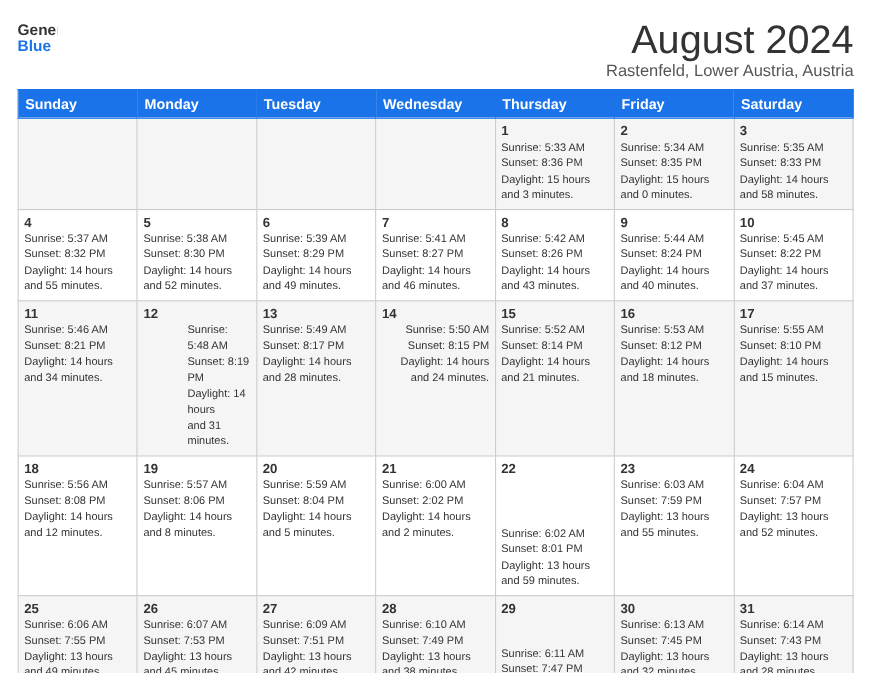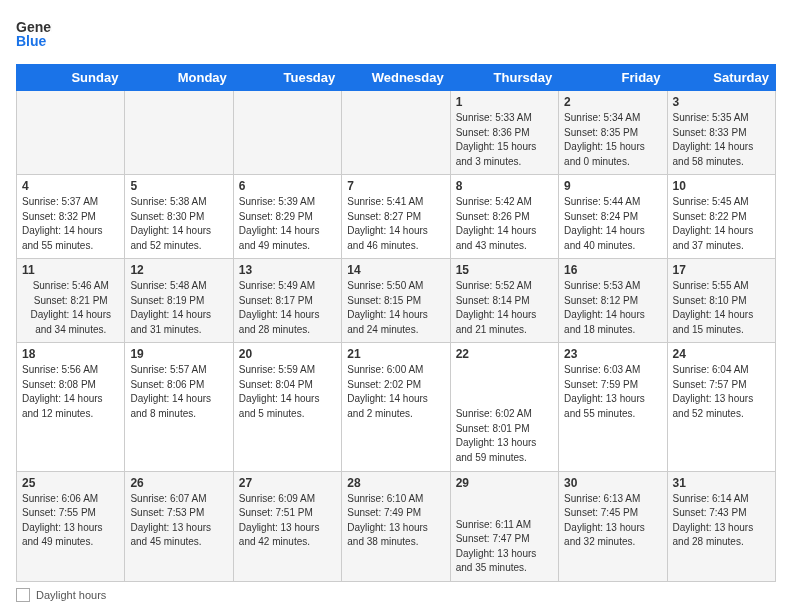--- a/index.html
+++ b/index.html
@@ -48,21 +48,21 @@
       border-collapse: collapse;
       width: 100%;
       table-layout: fixed;
     }
     .calendar th {
       background: #1a73e8;
       color: #fff;
       font-size: 13px;
       font-weight: bold;
       padding: 5px 6px;
-      text-align: right;
+      text-align: left;
       border: 1px solid #1a73e8;
     }
     .calendar td {
       border: 1px solid #ccc;
       vertical-align: top;
       padding: 4px 5px;
       font-size: 10.5px;
       color: #333;
       background: #fff;
       width: calc(100% / 7);
@@ -109,20 +109,24 @@
       <div>
         <svg width="36" height="36" viewBox="0 0 36 36">
           <text x="0" y="16" font-size="14" font-weight="bold" fill="#333" font-family="Arial">General</text>
           <svg x="0" y="16">
             <text x="0" y="14" font-size="14" font-weight="bold" fill="#1a73e8" font-family="Arial">Blue</text>
             <polygon points="48,2 60,2 56,14" fill="#1a73e8" transform="translate(0,-2)"></polygon>
           </svg>
         </svg>
       </div>
     </div>
+    <div class="title-block">
+      <div class="main-title">August 2024</div>
+      <div class="subtitle">Rastenfeld, Lower Austria, Austria</div>
+    </div>
   </div>
 
   <table class="calendar">
     <thead>
       <tr id="header-row">
           <th>Sunday</th>
           <th>Monday</th>
           <th>Tuesday</th>
           <th>Wednesday</th>
           <th>Thursday</th>
@@ -205,42 +209,42 @@
             <span class="day-num">10</span>
             <div class="day-info" style="white-space: pre-line;">Sunrise: 5:45 AM
 Sunset: 8:22 PM
 Daylight: 14 hours
 and 37 minutes.</div>
           </td>
         </tr>
         <tr>
           <td>
             <span class="day-num">11</span>
-            <div class="day-info" style="white-space: pre-line; text-align: center;">Sunrise: 5:46 AM
+            <div class="day-info" style="white-space: pre-line;">Sunrise: 5:46 AM
 Sunset: 8:21 PM
 Daylight: 14 hours
 and 34 minutes.</div>
           </td>
           <td>
             <span class="day-num">12</span>
-            <div class="day-info" style="white-space: pre-line;">Sunrise: 5:48 AM
+            <div class="day-info" style="white-space: pre-line; margin-left: 40px;">Sunrise: 5:48 AM
 Sunset: 8:19 PM
 Daylight: 14 hours
 and 31 minutes.</div>
           </td>
           <td>
             <span class="day-num">13</span>
             <div class="day-info" style="white-space: pre-line;">Sunrise: 5:49 AM
 Sunset: 8:17 PM
 Daylight: 14 hours
 and 28 minutes.</div>
           </td>
           <td>
             <span class="day-num">14</span>
-            <div class="day-info" style="white-space: pre-line;">Sunrise: 5:50 AM
+            <div class="day-info" style="white-space: pre-line; text-align: right;">Sunrise: 5:50 AM
 Sunset: 8:15 PM
 Daylight: 14 hours
 and 24 minutes.</div>
           </td>
           <td>
             <span class="day-num">15</span>
             <div class="day-info" style="white-space: pre-line;">Sunrise: 5:52 AM
 Sunset: 8:14 PM
 Daylight: 14 hours
 and 21 minutes.</div>

